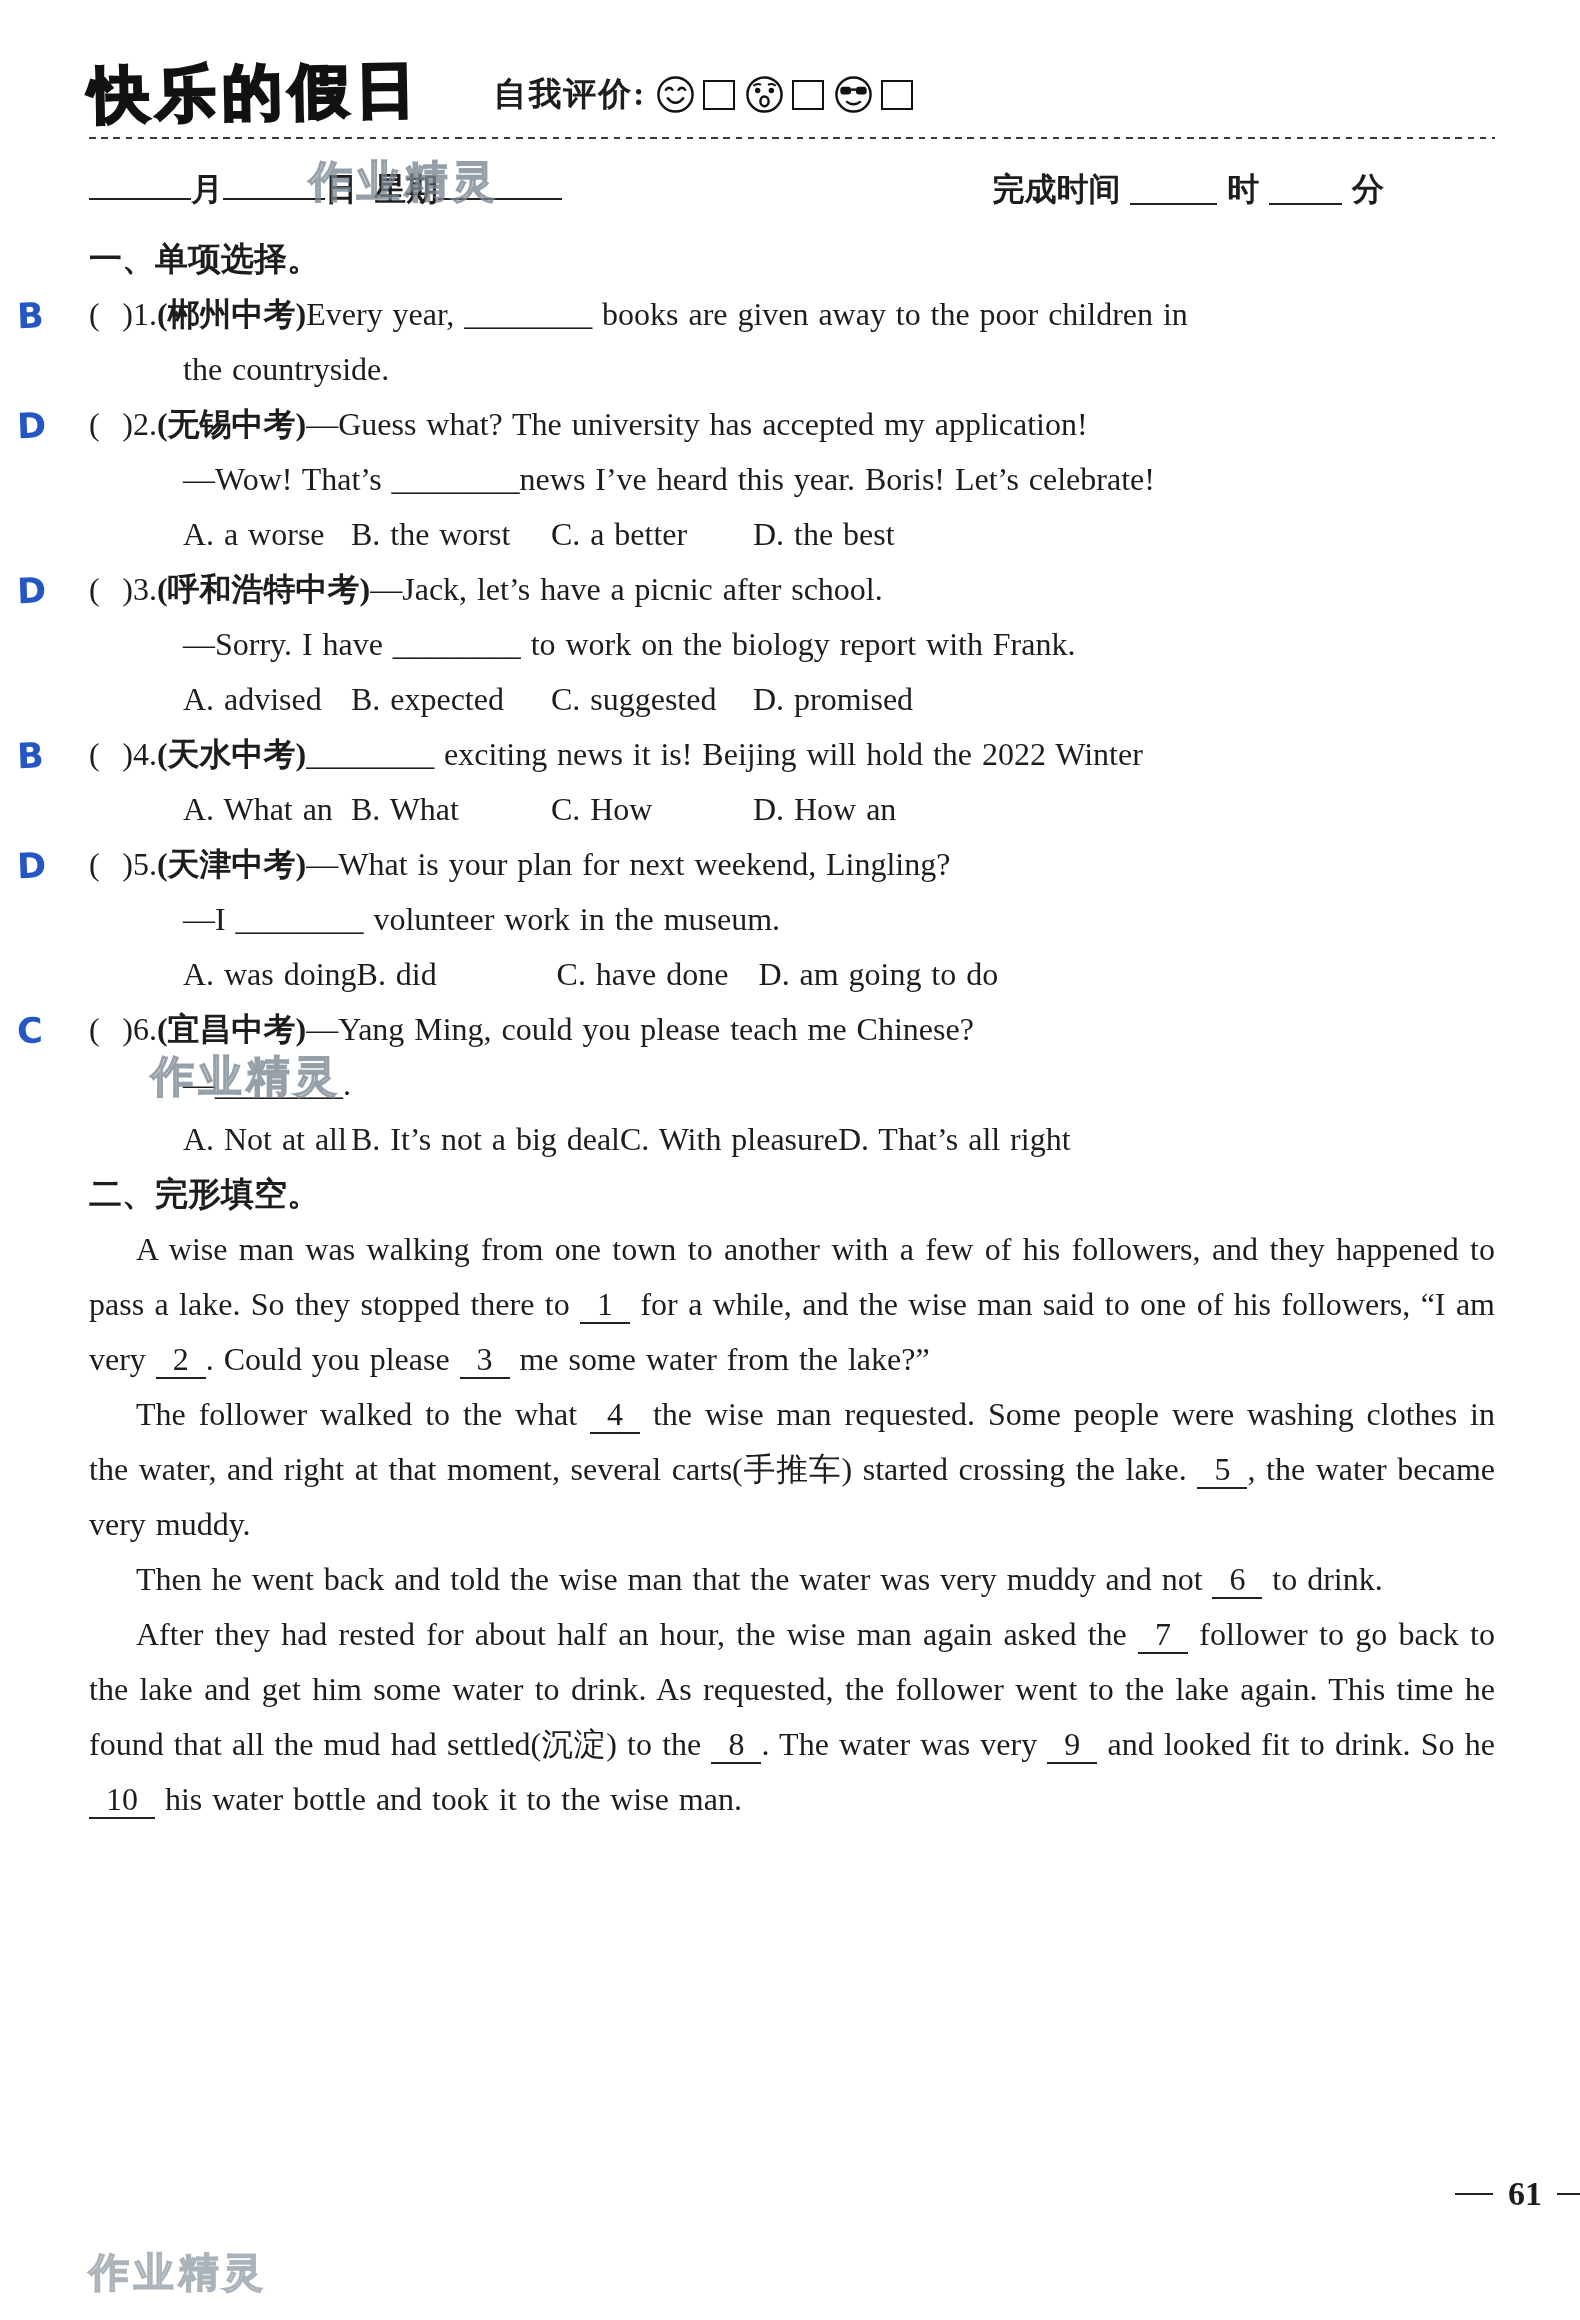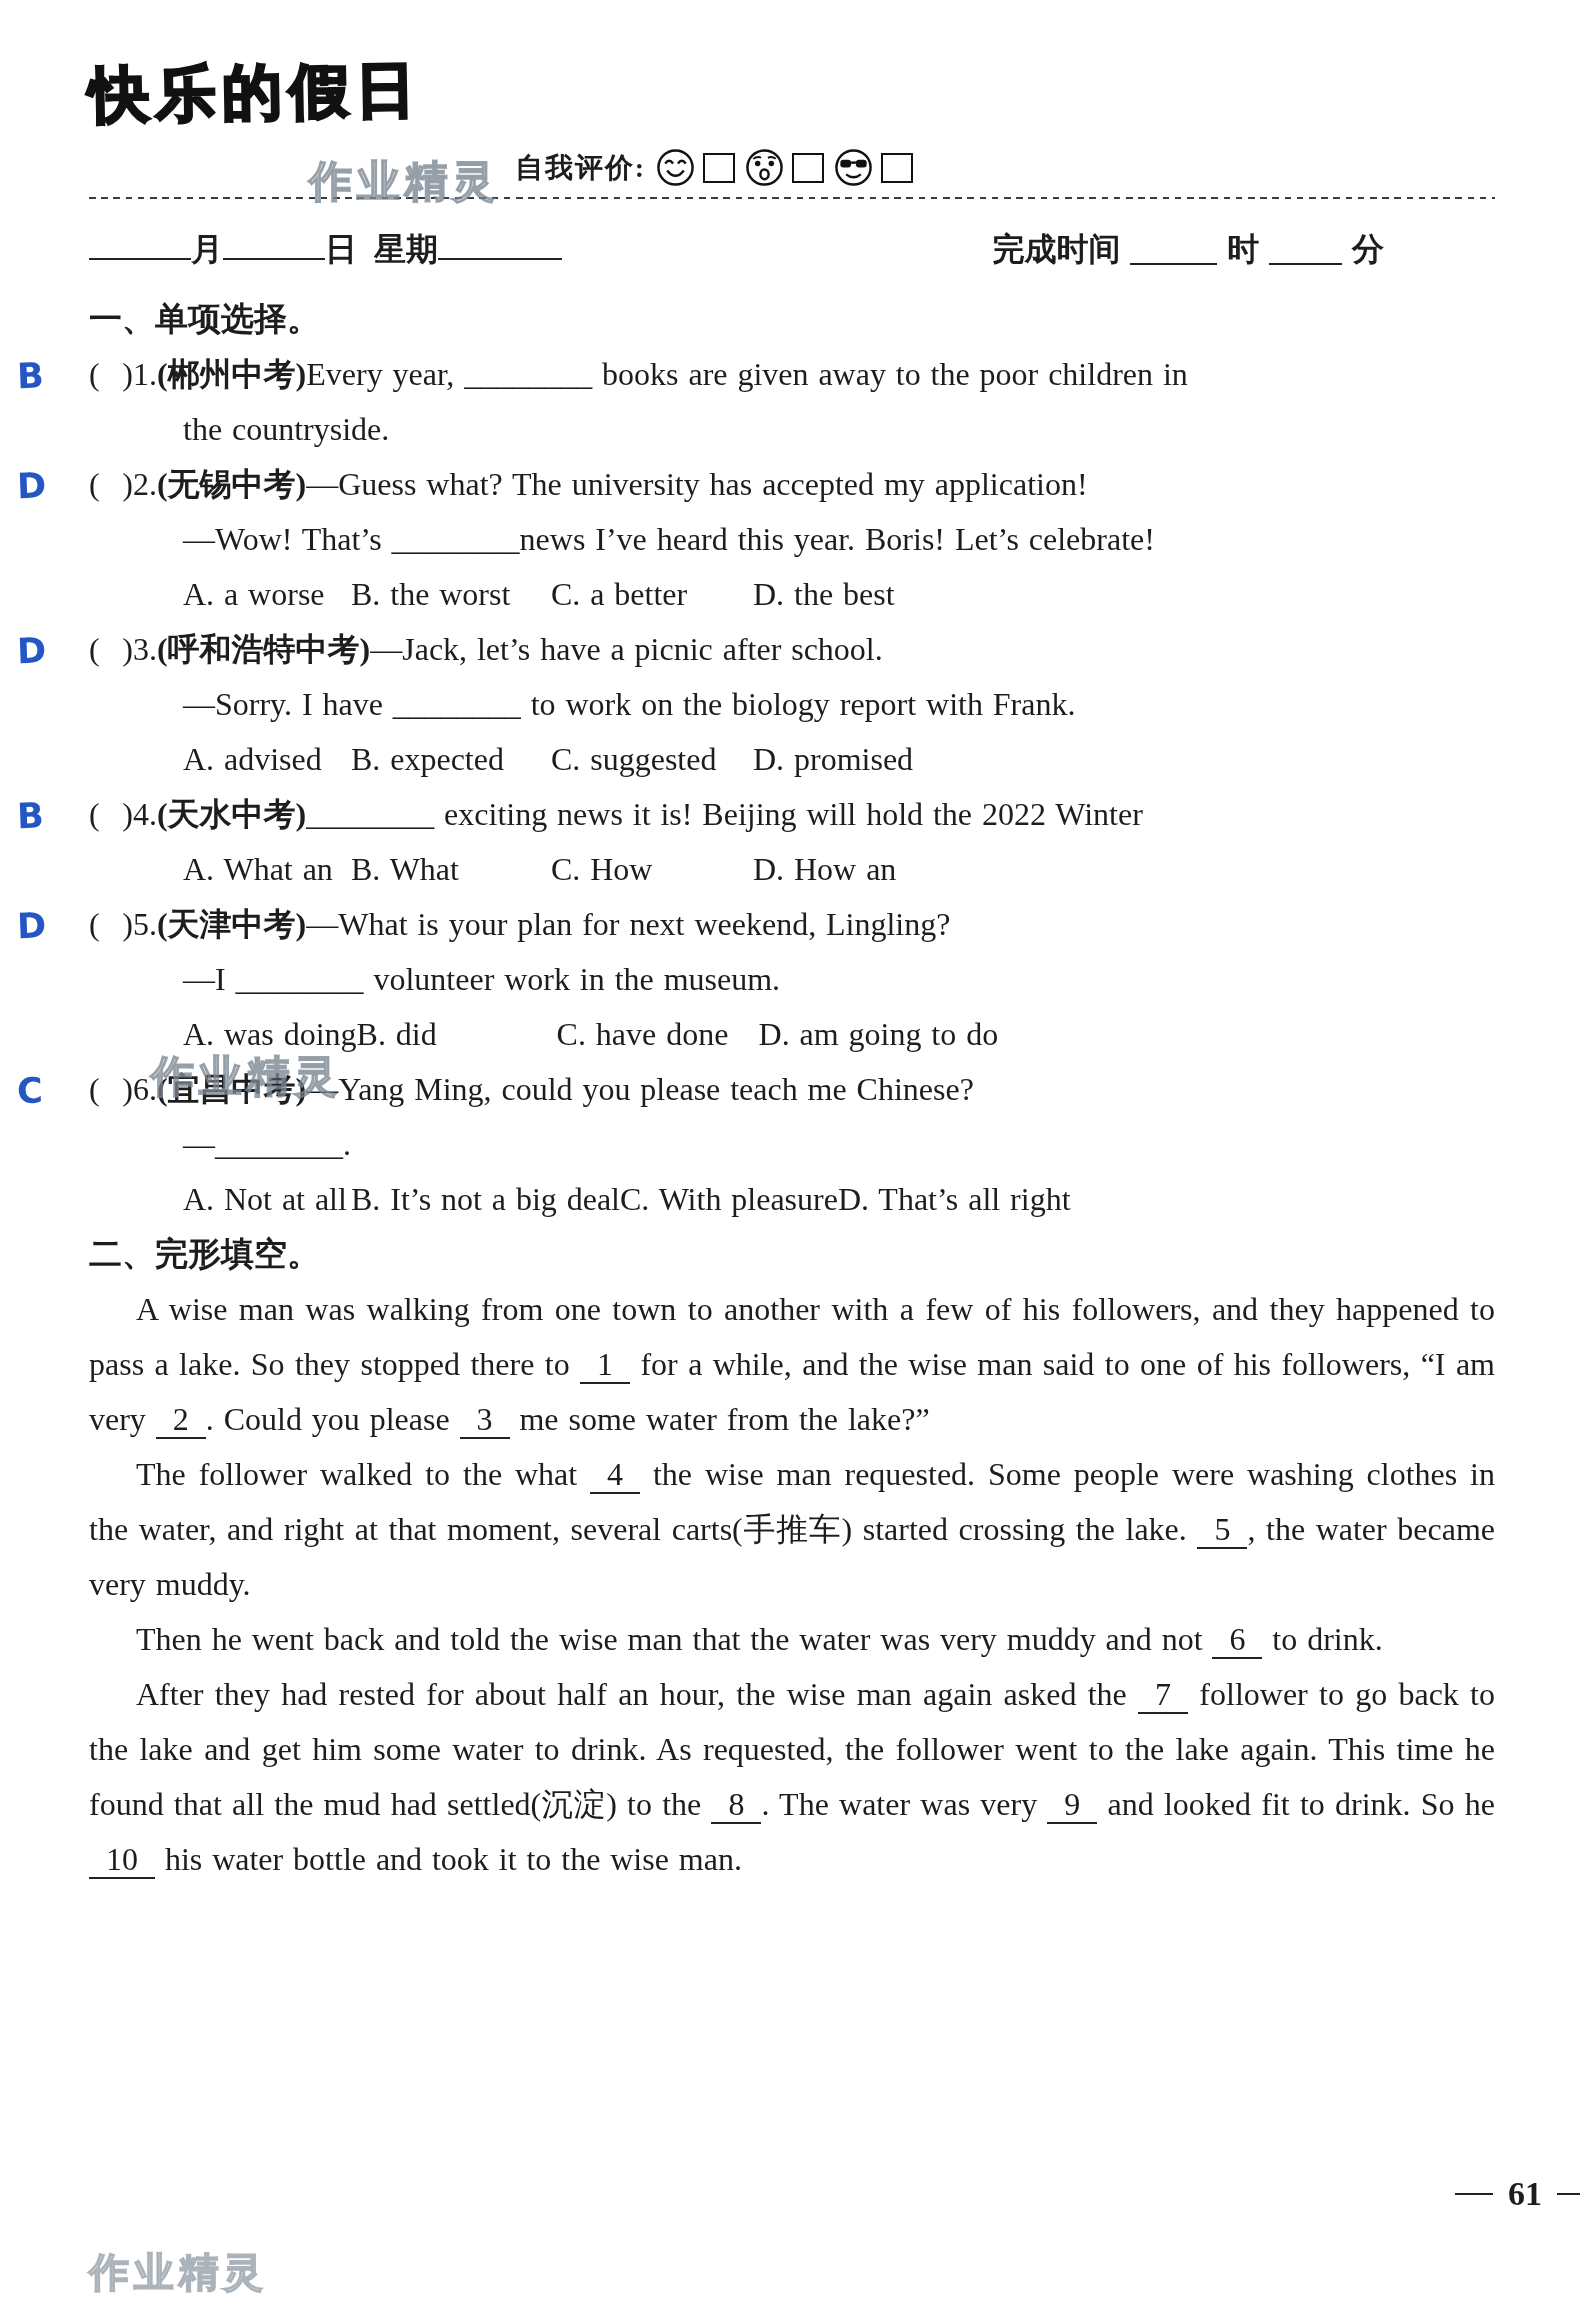--- a/index.html
+++ b/index.html
@@ -5,29 +5,29 @@
   html,body{margin:0;padding:0;}
   body{
     width:1580px;height:2320px;position:relative;background:#ffffff;
     font-family:"Liberation Serif","DejaVu Serif",serif;
     font-size:32px;line-height:55px;color:#1d1d1d;overflow:hidden;
     word-spacing:1.9px;
   }
   .content{position:absolute;left:89px;right:85px;top:0;z-index:1;}
 
   
-  .header{display:flex;align-items:flex-start;margin-top:56px;flex-direction:column;}
+  .header{display:flex;align-items:flex-start;margin-top:56px;}
   .logo{
     font-family:"Liberation Sans","DejaVu Sans",sans-serif;
     font-size:60px;line-height:73px;font-weight:900;letter-spacing:6.6px;
     color:#ffffff;-webkit-text-stroke:2.8px #111;transform:rotate(-1deg);
     white-space:nowrap;
   }
   .self-eval{display:flex;align-items:center;margin-left:auto;margin-right:582px;margin-top:17px;white-space:nowrap;}
-  .se-label{font-weight:bold;font-size:28px;letter-spacing:1.9px;line-height:43px;}
+  .se-label{font-weight:bold;font-size:33px;letter-spacing:1.9px;line-height:43px;}
   .face{width:41px;height:41px;display:inline-block;margin-left:9.4px;}
   .face svg{display:block;}
   .checkbox{width:28px;height:26px;display:inline-block;border:2.8px solid #111;background:#fff;margin-left:6.6px;}
 
   .dashed-rule{
     margin-top:7.5px;height:2.8px;
     background:repeating-linear-gradient(90deg,#3c3c3c 0 6.6px,transparent 6.6px 12.2px);
   }
 
   

